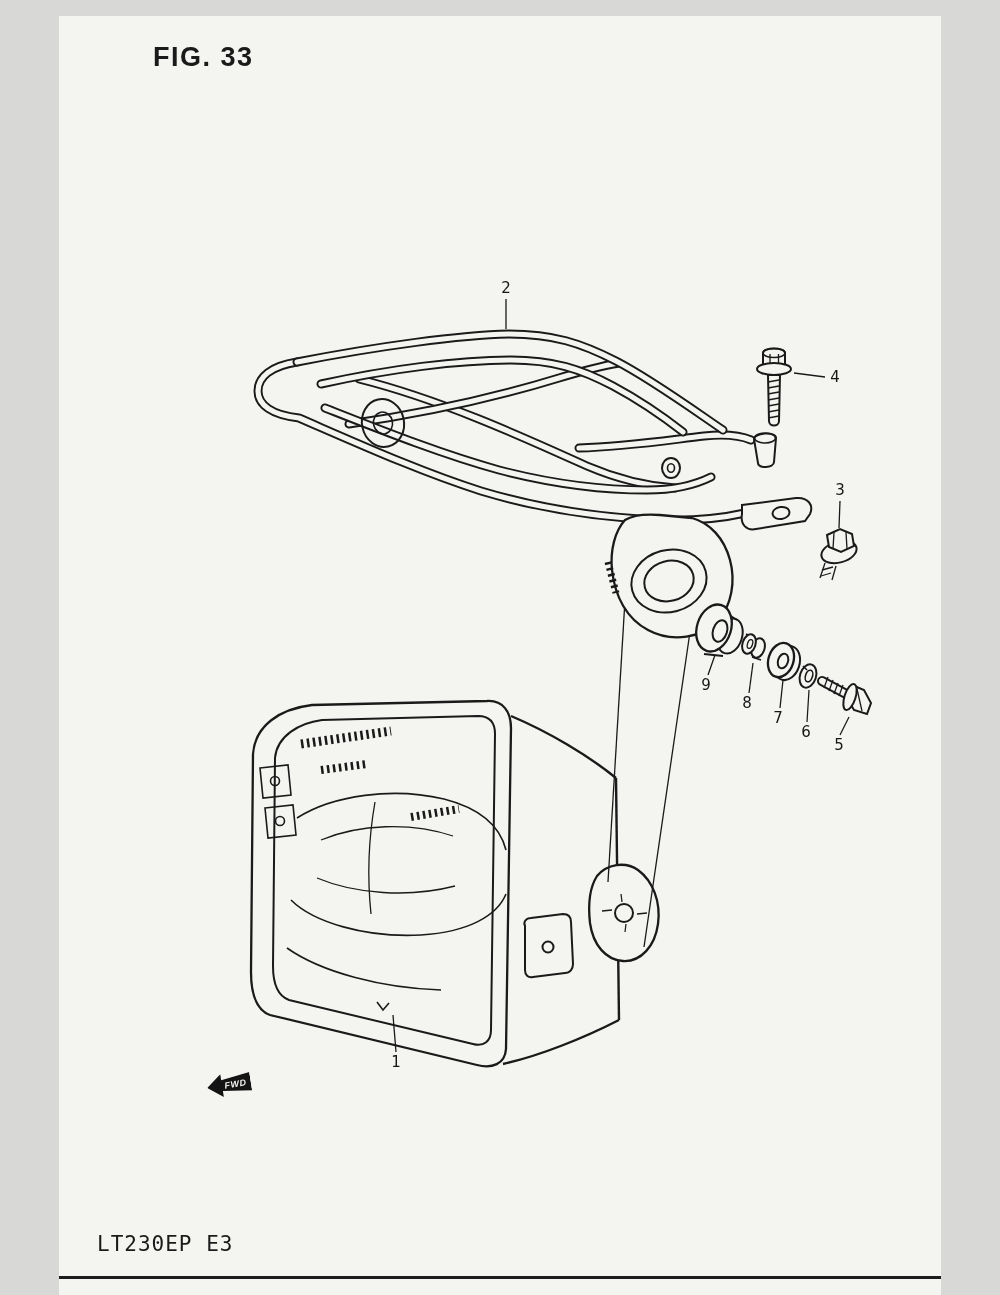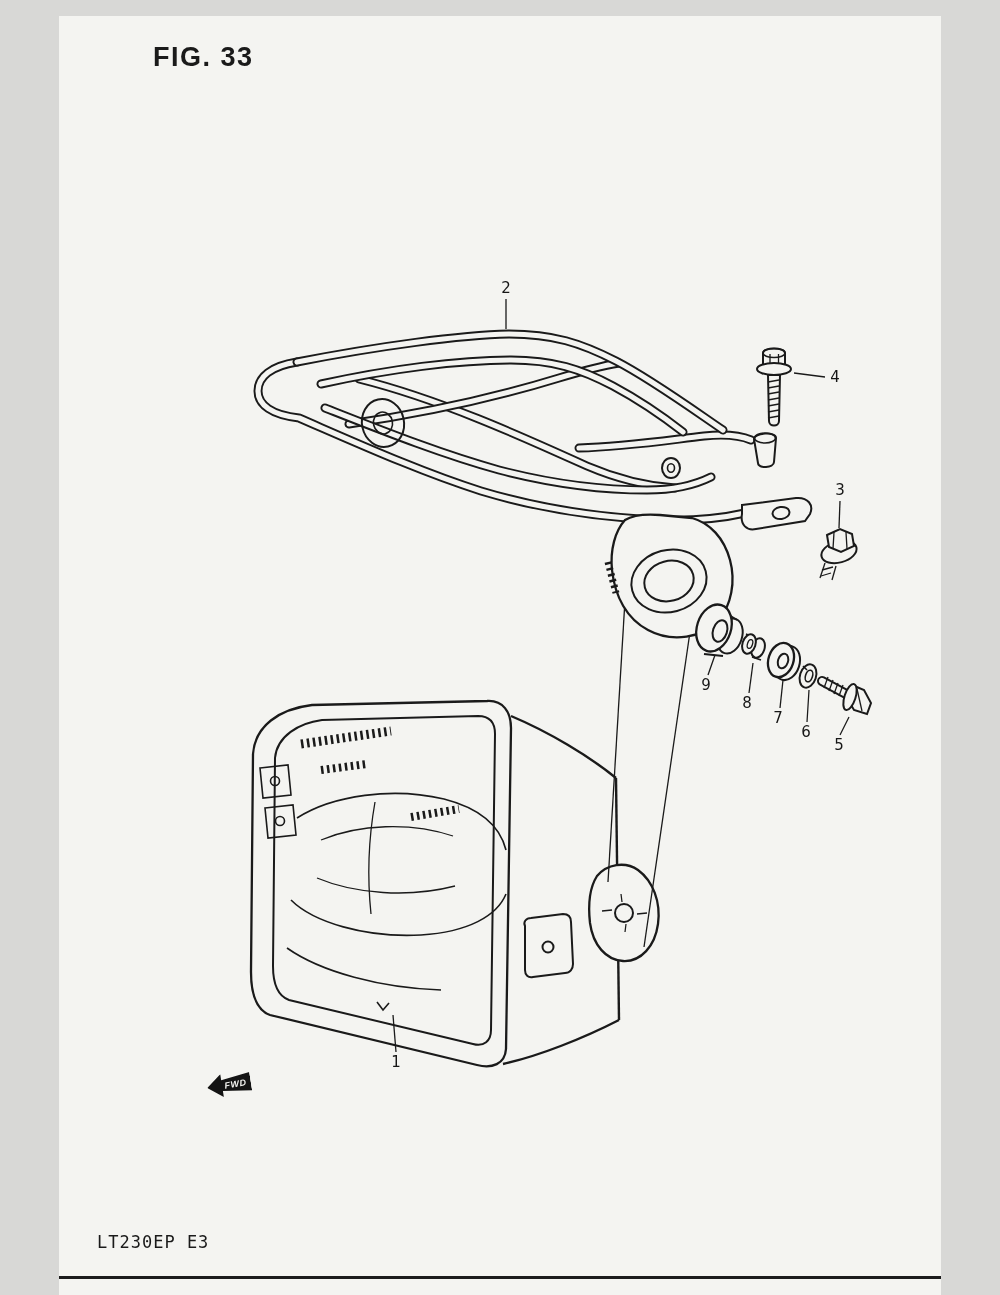--- a/index.html
+++ b/index.html
@@ -10,21 +10,21 @@
     font-family:"DejaVu Sans",sans-serif;color:#1a1a1a;
   }
   .fig-title{
     position:absolute;left:94px;top:26px;
     font-family:"Liberation Sans",sans-serif;
     font-size:27px;font-weight:bold;letter-spacing:1.5px;
   }
   .model-code{
     position:absolute;left:38px;top:1216px;
     font-family:"DejaVu Sans Mono",monospace;
-    font-size:17px;letter-spacing:1px;
+    font-size:21px;letter-spacing:1px;
   }
   .callout{
     position:absolute;transform:translate(-50%,-50%);
     font-size:15px;font-family:"DejaVu Sans",sans-serif;color:#161616;
   }
   .diagram-svg{position:absolute;left:0;top:0;}
   .bottom-rule{position:absolute;left:0;top:1260px;width:1000px;height:3px;background:#1c1c1c;}
   .fwd-arrow{
     position:absolute;left:148px;top:1057px;width:44px;height:23px;
     transform:rotate(-9deg);background:#141414;

